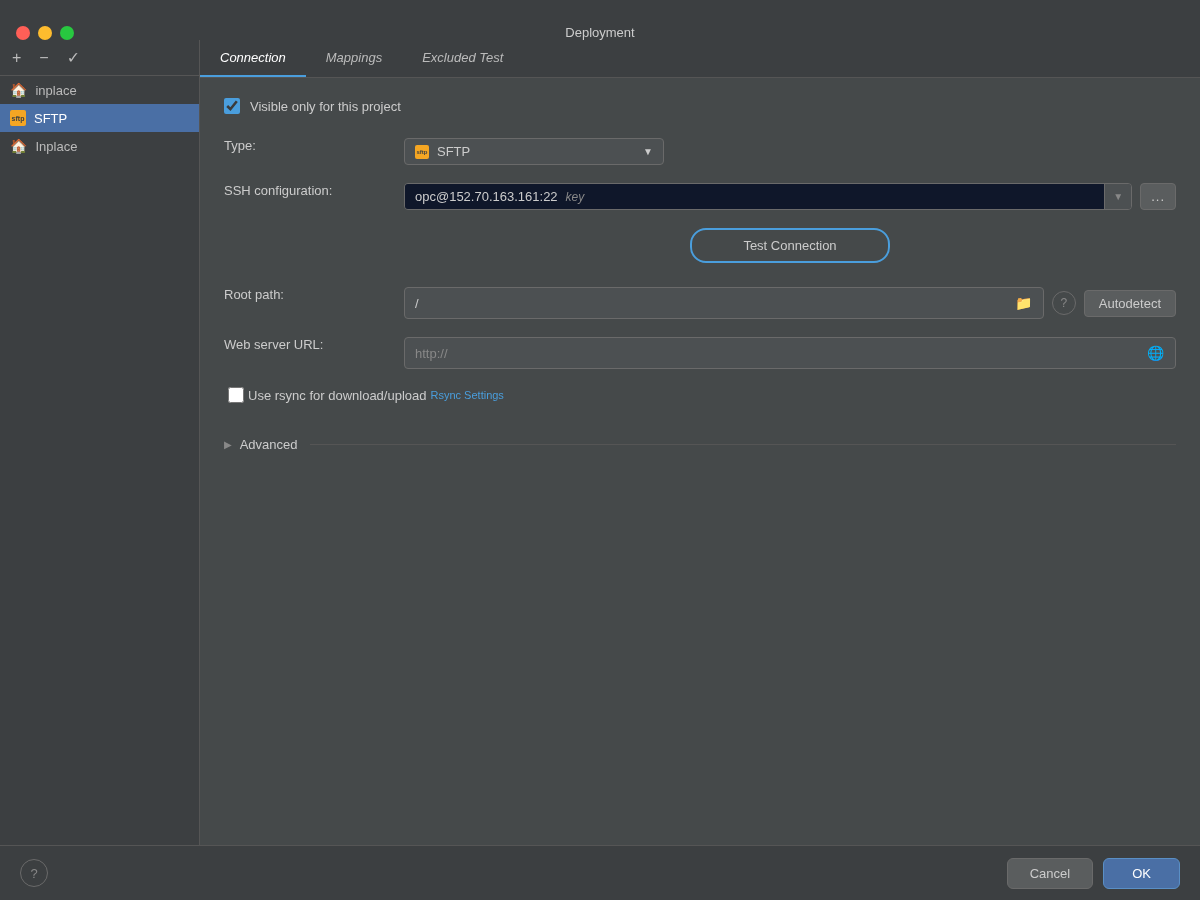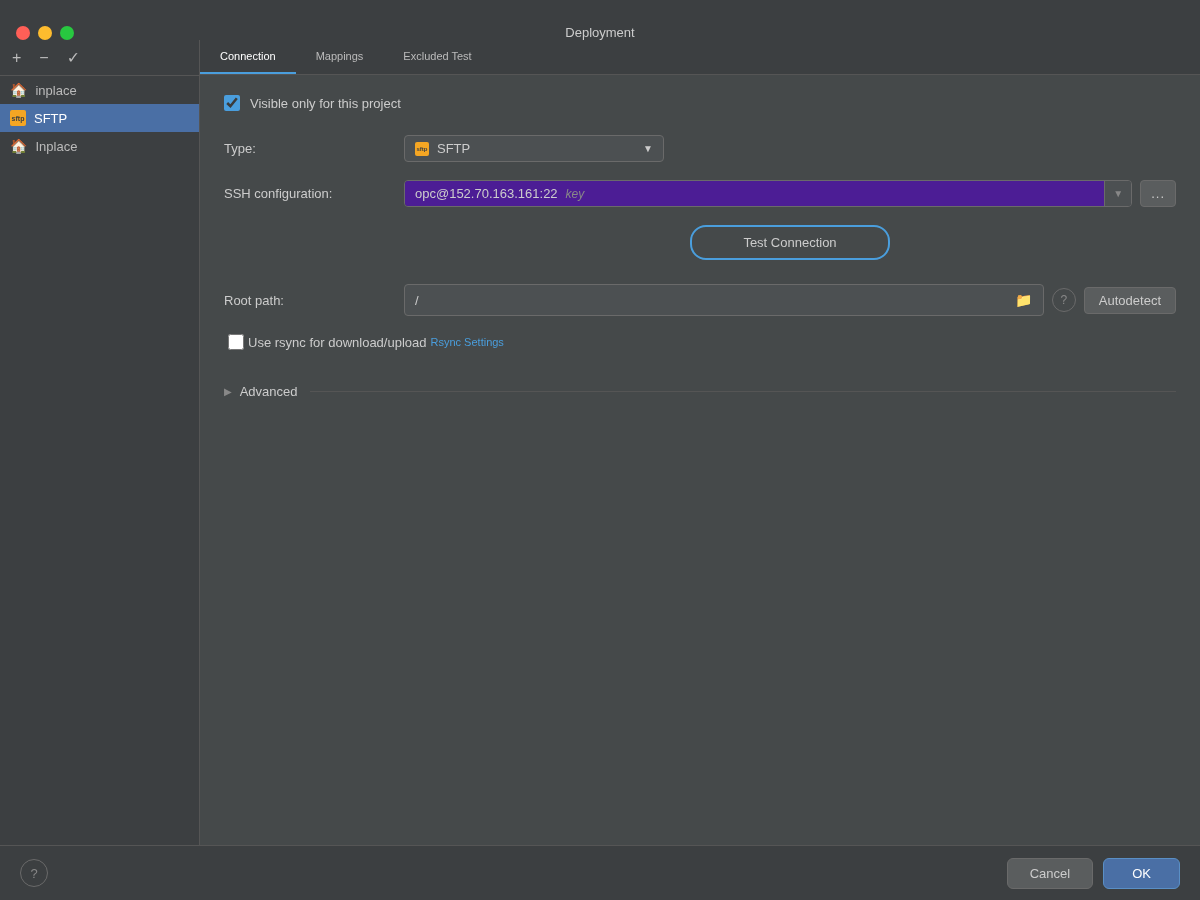--- a/index.html
+++ b/index.html
@@ -127,23 +127,24 @@
     .tabs {
       display: flex;
       background: #3c3f41;
       border-bottom: 1px solid #555;
       flex-shrink: 0;
     }
     .tab {
       padding: 10px 20px;
       cursor: pointer;
       color: #bbbbbb;
-      font-size: 11px;
+      font-size: 13px;
       border-bottom: 2px solid transparent;
       position: relative;
+      font-style: italic;
     }
     .tab.active {
       color: #ffffff;
       border-bottom: 2px solid #4a9edd;
     }
 
     
     .form-content {
       flex: 1;
       padding: 20px 24px;
@@ -163,21 +164,21 @@
       cursor: pointer;
     }
     .checkbox-label {
       color: #cccccc;
       font-size: 13px;
     }
 
     
     .form-row {
       display: flex;
-      align-items: center;
+      align-items: flex-start;
       margin-bottom: 18px;
     }
     .form-label {
       width: 180px;
       color: #cccccc;
       font-size: 13px;
       flex-shrink: 0;
     }
     .form-control {
       flex: 1;
@@ -394,21 +395,21 @@
     
     .ssh-combined {
       flex: 1;
       display: flex;
       border: 1px solid #6a6a6a;
       border-radius: 4px;
       overflow: hidden;
     }
     .ssh-combined-input {
       flex: 1;
-      background: #4c1d95;
+      background: #0f172a;
       border: none;
       padding: 5px 10px;
       color: #cccccc;
       font-size: 13px;
       outline: none;
       display: flex;
       align-items: center;
     }
     .ssh-combined-arrow {
       background: #4c5052;
@@ -512,20 +513,29 @@
         <div class="form-control">
           <div class="root-path-input-wrapper">
             <span class="root-path-text">/</span>
             <button class="folder-icon-btn">📁</button>
           </div>
           <button class="help-btn">?</button>
           <button class="autodetect-btn">Autodetect</button>
         </div>
       </div>
 
+      <div class="form-row">
+        <div class="form-label">Web server URL:</div>
+        <div class="form-control">
+          <div class="weburl-input-wrapper">
+            <span class="weburl-text">http://</span>
+            <span class="globe-icon">🌐</span>
+          </div>
+        </div>
+      </div>
 
       <div class="rsync-row">
         <input type="checkbox" class="checkbox-input" style="">
         <span class="checkbox-label">Use rsync for download/upload</span>
         <a class="rsync-link">Rsync Settings</a>
       </div>
 
       <div class="advanced-section">
         <span class="advanced-arrow">▶</span>
         <span class="advanced-label">Advanced</span>

